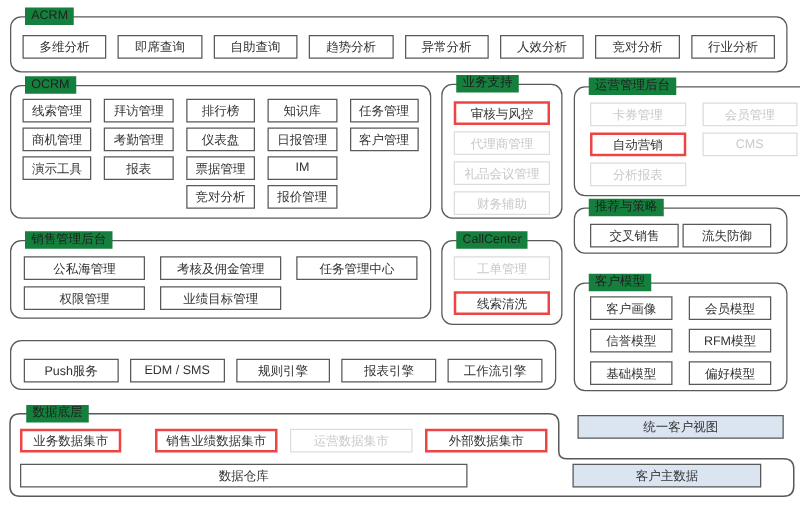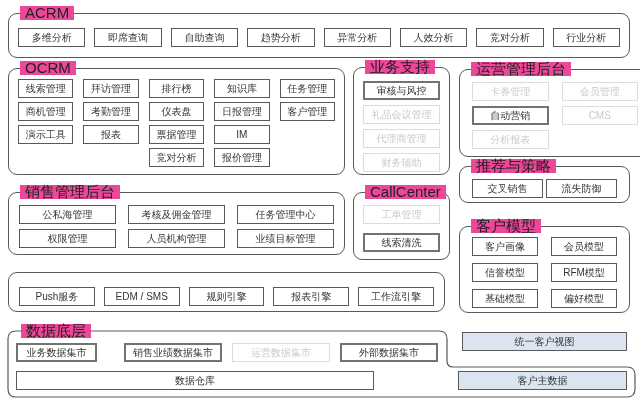--- a/index.html
+++ b/index.html
@@ -1,27 +1,27 @@
 <!DOCTYPE html>
 <html><head>
 <meta charset="utf-8">
 <style>
   html,body{margin:0;padding:0;background:#fff;}
   #canvas{position:relative;width:640px;height:408px;background:#fff;overflow:hidden;
           font-family:"Liberation Sans","DejaVu Sans",sans-serif;}
   .group{position:absolute;border:1px solid #595959;border-radius:9px;box-sizing:border-box;background:#fff;}
-  .legend{position:absolute;top:-8px;left:11px;background:#ec4899;padding:0 5px;font-size:15px;
+  .legend{position:absolute;top:-8px;left:11px;background:#15803d;padding:0 5px;font-size:10px;
           line-height:14px;color:#1f1f1f;white-space:nowrap;z-index:3;}
   .btn{display:flex;align-items:center;justify-content:center;border:1px solid #595959;background:#fff;
        color:#333;font-size:10px;height:19px;box-sizing:border-box;white-space:nowrap;overflow:hidden;z-index:2;}
   .row{display:flex;}
   .row .btn{flex:1;}
   .grid{display:grid;}
   .stack{display:flex;flex-direction:column;}
-  .emphasis{border:2px solid #737373;}
+  .emphasis{border:2px solid #ef4444;}
   .disabled{border-color:#dcdcdc;color:#c9c9c9;}
   .highlight{background:#dbe5f1;}
   .abs{position:absolute;}
 </style>
 </head>
 <body>
 
 <div id="canvas">
 
   <div class="group" style="left:8px;top:13px;width:622px;height:45px">
@@ -57,22 +57,22 @@
       <div class="btn normal">IM</div>
       <div class="btn normal" style="grid-column:3">竞对分析</div>
       <div class="btn normal" style="grid-column:4">报价管理</div>
     </div>
   </div>
 
   <div class="group" style="left:353px;top:67px;width:97px;height:108px">
     <span class="legend">业务支持</span>
     <div class="stack" style="gap:5px;padding:13px 9px 0">
       <div class="btn emphasis">审核与风控</div>
+      <div class="btn disabled">代理商管理</div>
       <div class="btn disabled">礼品会议管理</div>
-      <div class="btn disabled">代理商管理</div>
       <div class="btn disabled">财务辅助</div>
     </div>
   </div>
 
   <div class="group" style="left:459px;top:69px;width:192px;height:88px">
     <span class="legend">运营管理后台</span>
     <div class="grid" style="grid-template-columns:repeat(2,1fr);grid-template-rows:repeat(3,18px);column-gap:13px;row-gap:6px;padding:12px 12px 0">
       <div class="btn disabled">卡券管理</div>
       <div class="btn disabled">会员管理</div>
       <div class="btn emphasis">自动营销</div>
@@ -109,21 +109,20 @@
     </div>
   </div>
 
   <div class="group" style="left:8px;top:192px;width:337px;height:63px">
     <span class="legend">销售管理后台</span>
     <div class="grid" style="grid-template-columns:repeat(3,1fr);grid-template-rows:repeat(2,18px);column-gap:12px;row-gap:6px;padding:12px 10px 0">
       <div class="btn normal">公私海管理</div>
       <div class="btn normal">考核及佣金管理</div>
       <div class="btn normal">任务管理中心</div>
       <div class="btn normal">权限管理</div>
-      <div class="btn normal">人员机构管理</div>
       <div class="btn normal">业绩目标管理</div>
     </div>
   </div>
 
   <div class="group" style="left:8px;top:272px;width:437px;height:40px">
     <div class="row" style="gap:9px;padding:14px 10px 0">
       <div class="btn normal">Push服务</div>
       <div class="btn normal">EDM / SMS</div>
       <div class="btn normal">规则引擎</div>
       <div class="btn normal">报表引擎</div>
@@ -135,17 +134,17 @@
     <path d="M16 331 H439 Q447 331 447 339 V361 Q447 367 453 367 H627 Q635 367 635 375 V389 Q635 397 627 397 H16 Q8 397 8 389 V339 Q8 331 16 331 Z" fill="none" stroke="#595959" stroke-width="1.2"></path>
   </svg>
   <span class="legend abs" style="left:21px;top:324px">数据底层</span>
 
   <div class="btn abs emphasis" style="left:16px;top:343px;width:81px">业务数据集市</div>
   <div class="btn abs emphasis" style="left:124px;top:343px;width:98px">销售业绩数据集市</div>
   <div class="btn abs disabled" style="left:232px;top:343px;width:98px">运营数据集市</div>
   <div class="btn abs emphasis" style="left:340px;top:343px;width:98px">外部数据集市</div>
 
   <div class="btn abs normal" style="left:16px;top:371px;width:358px">数据仓库</div>
-  <div class="btn abs highlight" style="left:458px;top:371px;width:169px">客户主数据</div>
+  <div class="btn abs highlight" style="left:458px;top:371px;width:151px">客户主数据</div>
 
   <div class="btn abs highlight" style="left:462px;top:332px;width:165px">统一客户视图</div>
 
 </div>
 
 </body></html>

